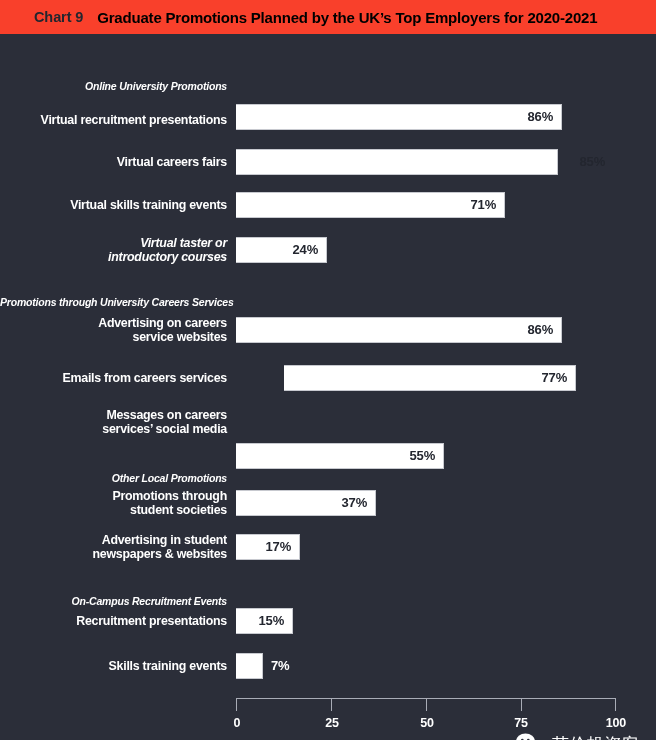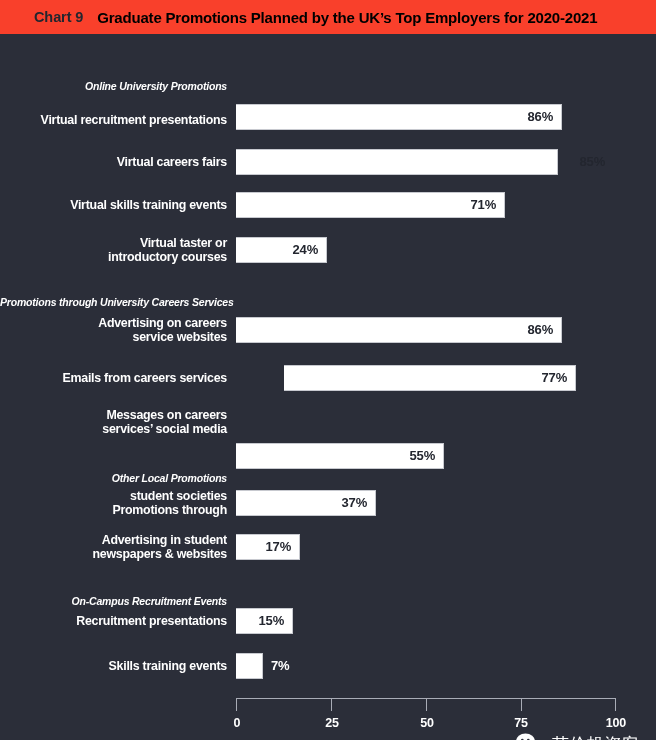--- a/index.html
+++ b/index.html
@@ -230,21 +230,21 @@
       <div class="bar" style="width: 322px;"></div>
       <div class="bar-value-in" style="left: 0px; width: 378px;">85%</div>
     </div>
     <div class="bar-label" style="top: 163.75px;">
       <div>Virtual skills training events</div>
     </div>
     <div class="bar-track" style="top: 158px; width: 380px;">
       <div class="bar" style="width: 269px;"></div>
       <div class="bar-value-in" style="left: 0px; width: 269px;">71%</div>
     </div>
-    <div class="bar-label" style="top: 201.5px;">
+    <div class="bar-label" style="top: 201.5px; font-style: italic;">
       <div>Virtual taster or</div>
       <div>introductory courses</div>
     </div>
     <div class="bar-track" style="top: 203px; width: 380px;">
       <div class="bar" style="width: 91px;"></div>
       <div class="bar-value-in" style="left: 0px; width: 91px;">24%</div>
     </div>
     <div class="bar-label" style="top: 281.5px;">
       <div>Advertising on careers</div>
       <div>service websites</div>
@@ -262,22 +262,22 @@
     </div>
     <div class="bar-label" style="top: 373.5px;">
       <div>Messages on careers</div>
       <div>services’ social media</div>
     </div>
     <div class="bar-track" style="top: 375px; width: 380px; margin-top: 34px;">
       <div class="bar" style="width: 208px;"></div>
       <div class="bar-value-in" style="left: 0px; width: 208px;">55%</div>
     </div>
     <div class="bar-label" style="top: 454.5px;">
+      <div>Promotions through</div>
       <div>student societies</div>
-      <div>Promotions through</div>
     </div>
     <div class="bar-track" style="top: 456px; width: 380px;">
       <div class="bar" style="width: 140px;"></div>
       <div class="bar-value-in" style="left: 0px; width: 140px;">37%</div>
     </div>
     <div class="bar-label" style="top: 498.5px;">
       <div>Advertising in student</div>
       <div>newspapers &amp; websites</div>
     </div>
     <div class="bar-track" style="top: 500px; width: 380px;">

